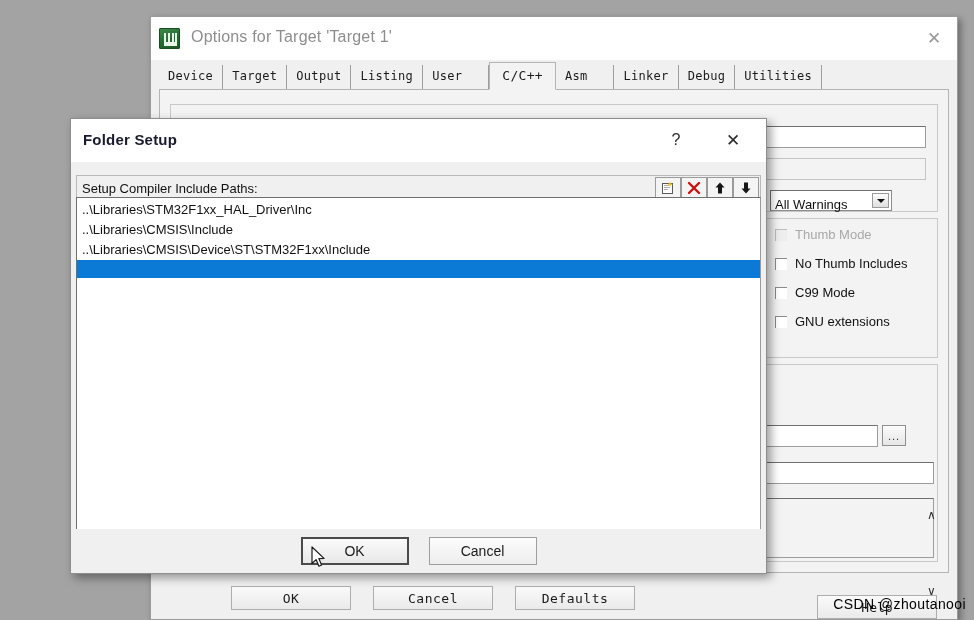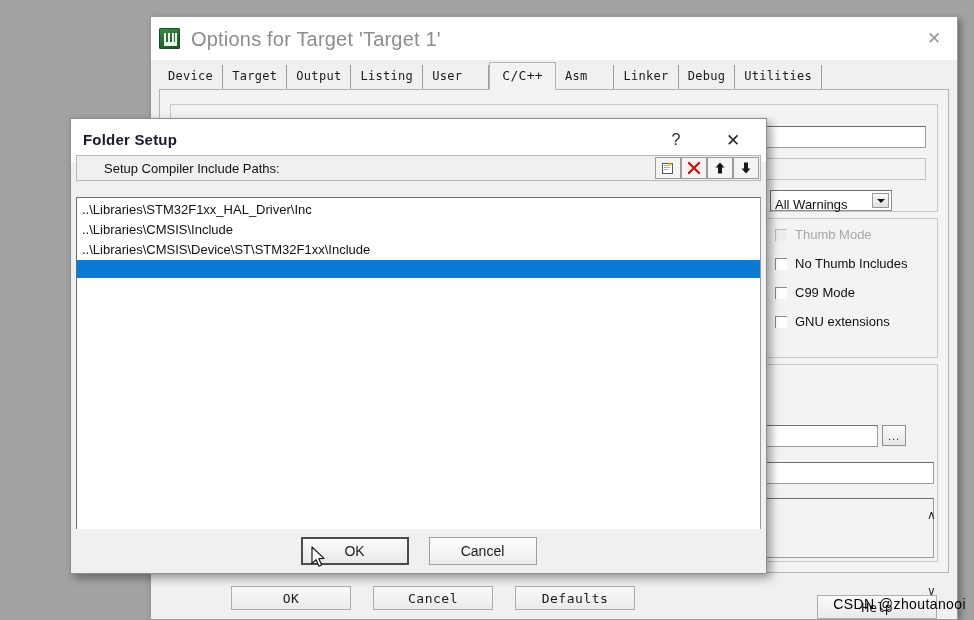--- a/index.html
+++ b/index.html
@@ -54,21 +54,21 @@
         #eaf5ea 11px, #eaf5ea 13px);
   }
   #app-icon::after {
     content: "";
     position: absolute; left: 4px; top: 13px;
     width: 13px; height: 4px;
     background: #eaf5ea;
   }
   #options-title {
     position: absolute; left: 40px; top: 11px;
-    font-size: 20px; color: #8d8d8d;
+    font-size: 16px; color: #8d8d8d;
     letter-spacing: 0.2px;
     white-space: nowrap;
   }
   #options-close {
     position: absolute; right: 0; top: 0;
     width: 46px; height: 43px;
     color: #9a9a9a;
     font-size: 17px;
     display: flex; align-items: center; justify-content: center;
     cursor: default;
@@ -279,25 +279,25 @@
   }
   #fs-close-btn {
     position: absolute; right: 10px; top: 0;
     width: 46px; height: 42px;
     display: flex; align-items: center; justify-content: center;
     font-size: 17px; color: #2b2b2b;
   }
 
   #fs-toolbar {
     position: absolute;
-    left: 5px; right: 5px; top: 36px;
+    left: 5px; right: 5px; top: 56px;
     height: 26px;
     background: #f0f0f0;
     border: 1px solid #b9b9b9;
-    display: flex; align-items: center; padding-left: 22px;
+    display: flex; align-items: center;
   }
   #fs-toolbar-label {
     padding-left: 5px;
     font-size: 13px; color: #111;
     white-space: nowrap;
   }
   #fs-tools {
     position: absolute; right: 1px; top: 1px;
     display: flex; height: 22px;
   }

